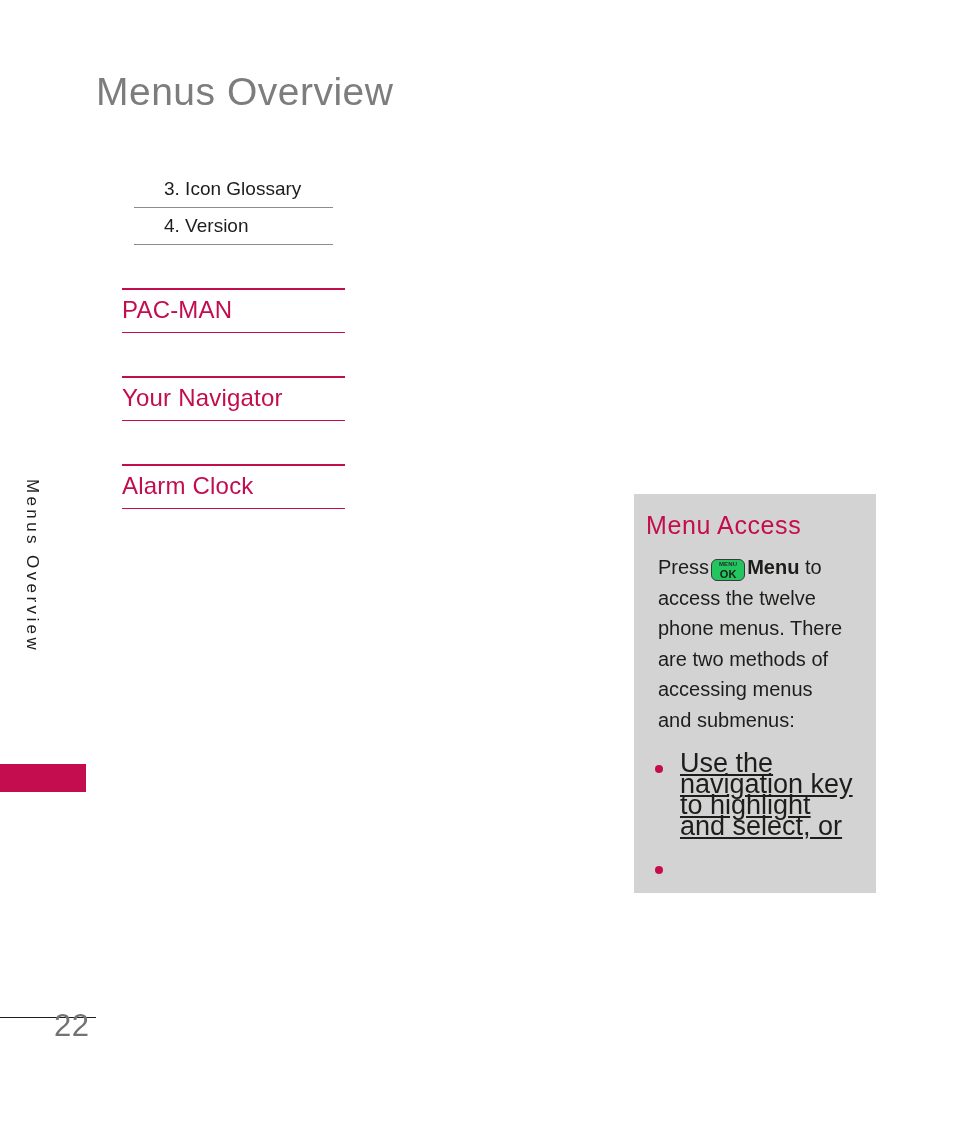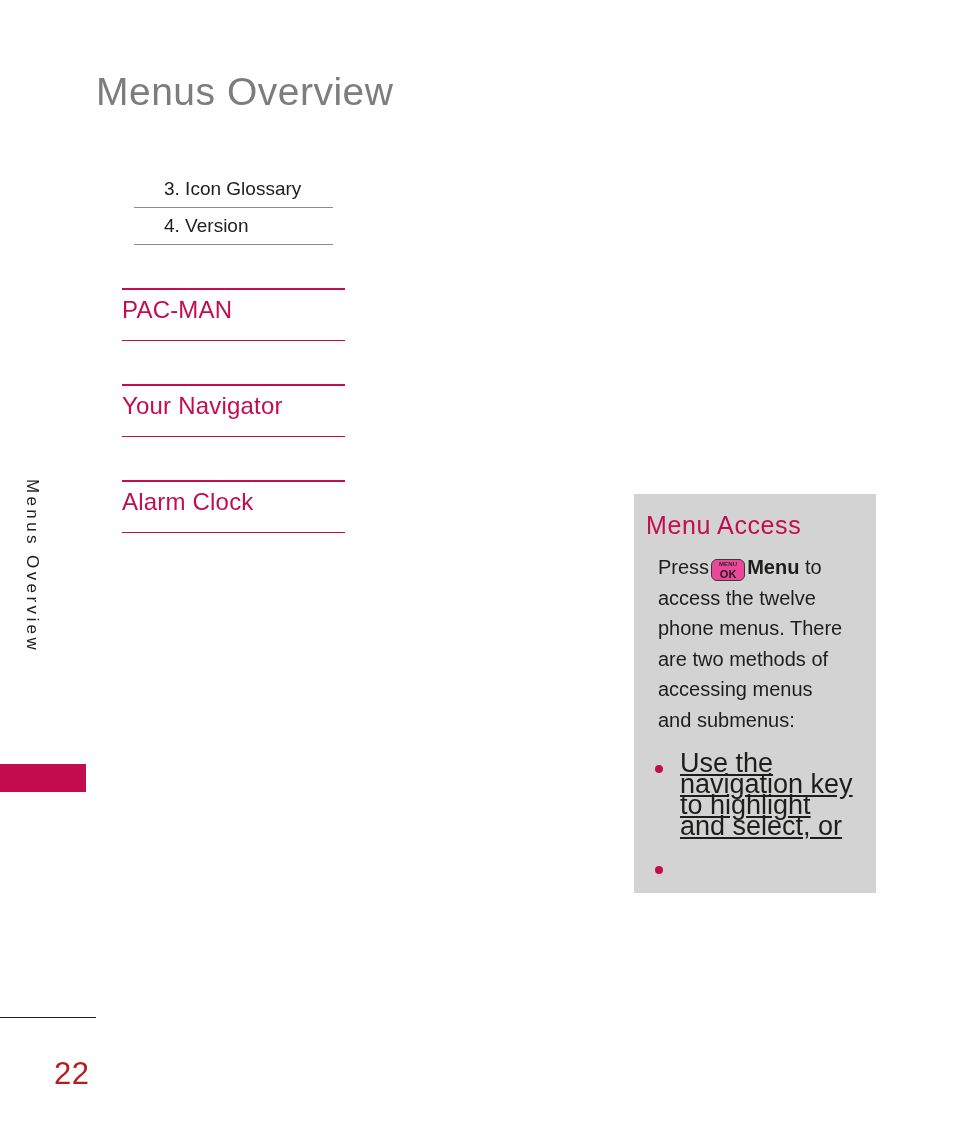--- a/index.html
+++ b/index.html
@@ -52,21 +52,21 @@
   }
   .num-item + .num-item {
     padding-top: 5px;
   }
 
   
   .section-block {
     border-top: 2px solid #c40d4e;
     border-bottom: 1px solid #c40d4e;
     margin-top: 43px;
-    padding: 5px 0 15px 0;
+    padding: 5px 0 7px 0;
   }
   .section-block .section-label {
     display: block;
     font-size: 24px;
     color: #c40d4e;
     line-height: 30px;
     letter-spacing: 0.2px;
     white-space: nowrap;
   }
 
@@ -100,21 +100,21 @@
   }
 
   
   .key-glyph {
     display: inline-block;
     vertical-align: -4px;
     width: 34px;
     height: 22px;
     border: 1.5px solid #3a3a3a;
     border-radius: 6px;
-    background: #ec4899;
+    background: #22c55e;
     text-align: center;
     line-height: 1;
     padding-top: 1px;
     box-sizing: border-box;
     margin: 0 2px;
   }
   .key-glyph .k-top {
     display: block;
     font-size: 6px;
     color: #2b2b2b;
@@ -191,23 +191,23 @@
     position: absolute;
     left: 0;
     top: 1017px;
     width: 96px;
     height: 0;
     border-top: 1.5px solid #1d1d1b;
   }
   .page-number {
     position: absolute;
     left: 54px;
-    top: 1056px;
+    top: 1008px;
     font-size: 31px;
-    color: #b91c1c;
+    color: #737373;
     letter-spacing: 0.5px;
   }
 </style>
 </head>
 <body>
 
 <div class="page-title">Menus Overview</div>
 
 <div class="content-col">
 

